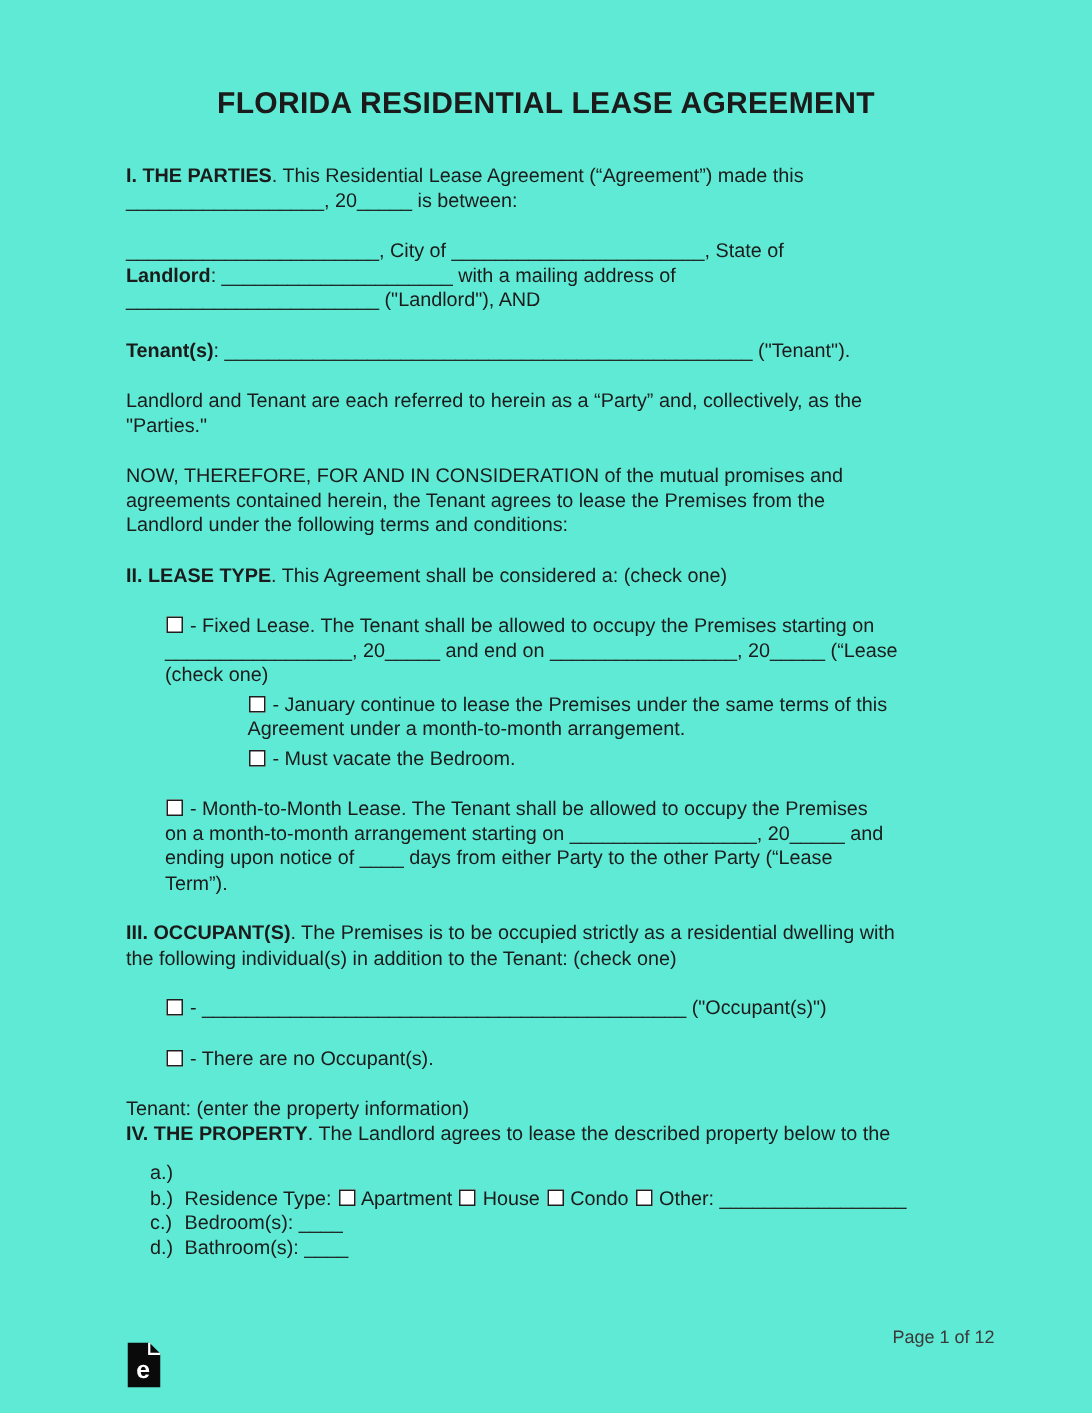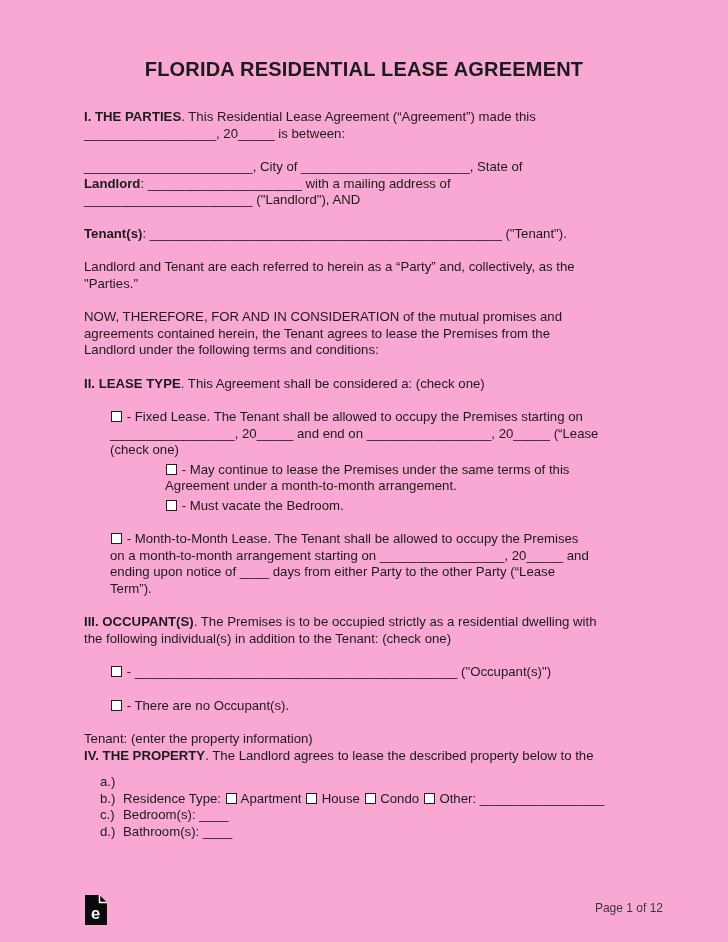--- a/index.html
+++ b/index.html
@@ -4,21 +4,21 @@
 <style>
   html,body{margin:0;padding:0;}
   body{
     width:728px;height:942px;
     background:#ffffff;
     font-family:"Liberation Sans",sans-serif;
     color:#1b1b1b;
     overflow:hidden;
     position:relative;
   }
-  .page{width:728px;height:942px;position:relative;background:#f9a8d4;}
+  .page{width:728px;height:942px;position:relative;background:#5eead4;}
   #doc{
     padding:57px 84px 0 84px;
     font-size:13.2px;
     line-height:16.5px;
   }
   .block{margin:0 0 17px 0;}
   .line{white-space:pre;}
   .b{font-weight:700;}
   .title{
     text-align:center;
@@ -45,21 +45,21 @@
     vertical-align:-1px;
     margin:0 1px;
   }
   .footer{
     position:absolute;
     left:0;right:0;bottom:0;height:60px;
   }
   .footer .logo{position:absolute;left:85px;bottom:17px;width:22px;height:30px;}
   .footer .pagenum{
     position:absolute;
-    right:65px;bottom:27px;
+    right:65px;bottom:44px;
     font-size:12px;line-height:14px;color:#3a3a3a;margin-top:36px;
   }
 </style>
 </head>
 <body>
 
 <div class="page">
   <div id="doc">
       <div class="block title" id="document-title">
         <div class="line"><span class="b">FLORIDA RESIDENTIAL LEASE AGREEMENT</span></div>
@@ -87,21 +87,21 @@
       </div>
       <div class="block" id="section-lease-type-heading">
         <div class="line"><span class="b">II. LEASE TYPE</span><span>. This Agreement shall be considered a: (check one)</span></div>
       </div>
       <div class="block indent-1" id="fixed-lease-option">
         <div class="line"><span class="checkbox"></span><span> - Fixed Lease. The Tenant shall be allowed to occupy the Premises starting on</span></div>
         <div class="line"><span>_________________, 20_____ and end on _________________, 20_____ (“Lease</span></div>
         <div class="line"><span>(check one)</span></div>
       </div>
       <div class="block indent-2" id="fixed-lease-continue-option">
-        <div class="line"><span class="checkbox"></span><span> - May continue to lease the Premises under the same terms of this</span></div>
+        <div class="line"><span class="checkbox"></span><span> - January continue to lease the Premises under the same terms of this</span></div>
         <div class="line"><span>Agreement under a month-to-month arrangement.</span></div>
       </div>
       <div class="block indent-2" id="fixed-lease-vacate-option">
         <div class="line"><span class="checkbox"></span><span> - Must vacate the Bedroom.</span></div>
       </div>
       <div class="block indent-1" id="month-to-month-option">
         <div class="line"><span class="checkbox"></span><span> - Month-to-Month Lease. The Tenant shall be allowed to occupy the Premises</span></div>
         <div class="line"><span>on a month-to-month arrangement starting on _________________, 20_____ and</span></div>
         <div class="line"><span>ending upon notice of ____ days from either Party to the other Party (“Lease</span></div>
         <div class="line"><span>Term”).</span></div>

